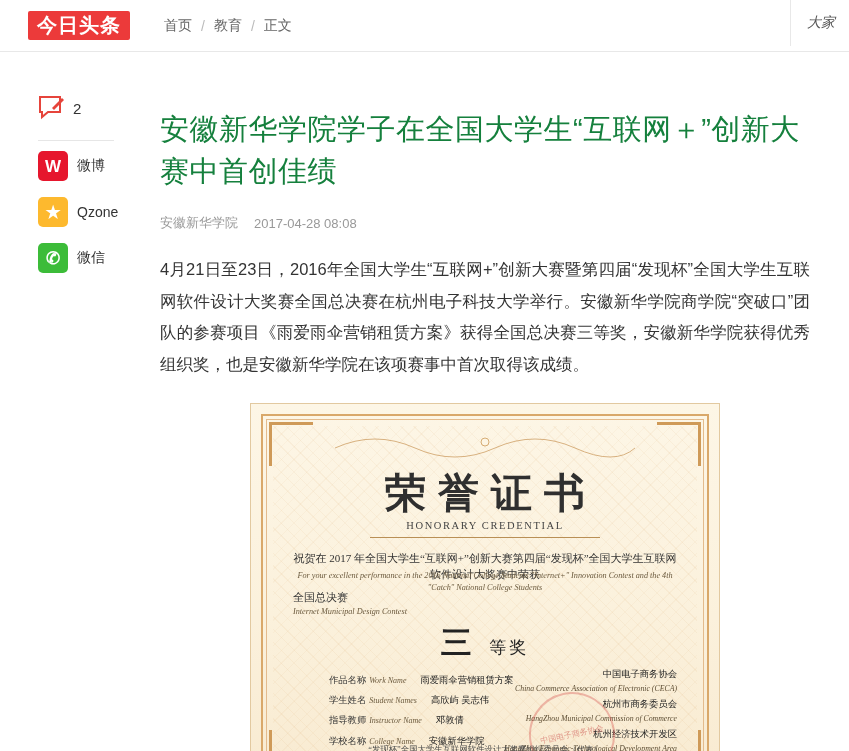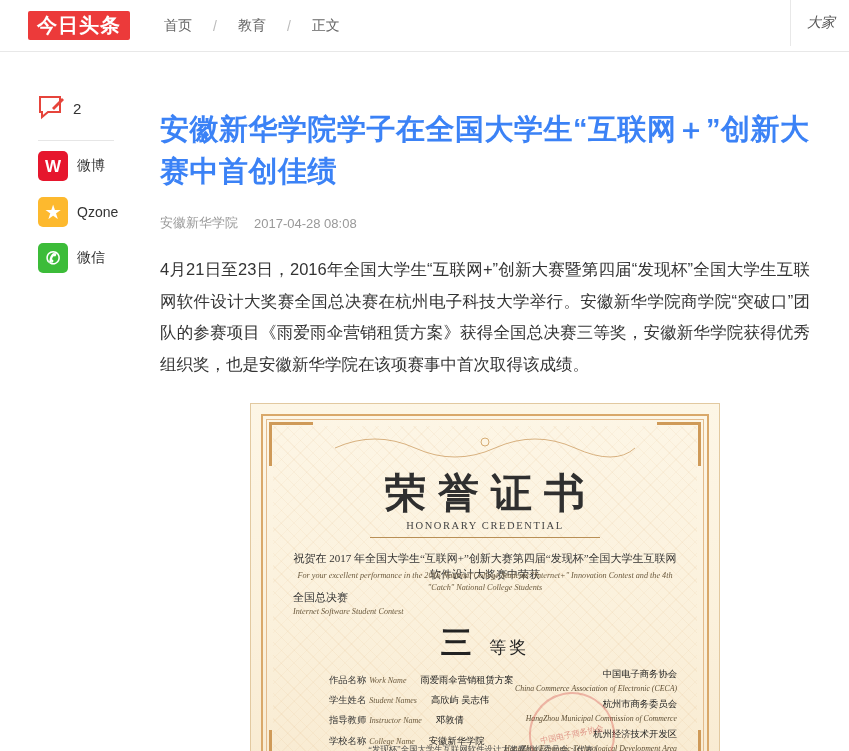--- a/index.html
+++ b/index.html
@@ -36,21 +36,21 @@
     line-height: 1;
     border-radius: 2px;
     font-family: "Liberation Sans", sans-serif;
   }
   .breadcrumb {
     margin-left: 32px;
     font-size: 14px;
     color: #666;
     display: flex;
     align-items: center;
-    gap: 14px;
+    gap: 2px;
   }
   .breadcrumb .crumb { color: #666; text-decoration: none; padding: 0 2px;}
   .breadcrumb .crumb.active { color: #666; }
   .breadcrumb .sep { color: #bbb; padding: 0 5px; }
   .header-right {
     position: absolute;
     right: 0; top: 0;
     height: 46px;
     display: flex;
     align-items: center;
@@ -125,22 +125,22 @@
 
   
   .article {
     flex: 1;
     padding: 56px 30px 0 20px;
     max-width: 700px;
   }
   .title {
     font-size: 29px;
     line-height: 1.45;
-    color: #3b82f6;
-    font-weight: bold;
+    color: #15803d;
+    font-weight: normal;
     margin: 0 0 22px 0;
     letter-spacing: 0.5px;
   }
   .meta {
     font-size: 13px;
     color: #999;
     margin-bottom: 22px;
     display: flex;
     gap: 16px;
     align-items: center;
@@ -417,21 +417,21 @@
             <circle cx="150" cy="12" r="4" fill="none" stroke="#c9944f" stroke-width="1"></circle>
           </svg>
 
           <div class="cert-title">荣誉证书</div>
           <div class="cert-subtitle">HONORARY CREDENTIAL</div>
           <div class="cert-sub-rule"></div>
 
           <div class="cert-body-cn">祝贺在 2017 年全国大学生“互联网+”创新大赛第四届“发现杯”全国大学生互联网软件设计大奖赛中荣获</div>
           <div class="cert-body-en">For your excellent performance in  the 2016 National College Students "Internet+" Innovation Contest and the 4th "Catch" National College Students</div>
           <div class="cert-body-cn2">全国总决赛</div>
-          <div class="cert-body-en2">Internet Software Student Contest</div>
+          <div class="cert-body-en2">Internet Municipal Design Contest</div>
 
           <div class="cert-award">
             <span class="rank">三</span>
             <span class="suffix">等奖</span>
           </div>
 
           <div class="cert-fields">
             <div class="row">
               <span class="lbl"><span>作品名称</span><span class="en">Work Name</span></span>
               <span class="val">雨爱雨伞营销租赁方案</span>

